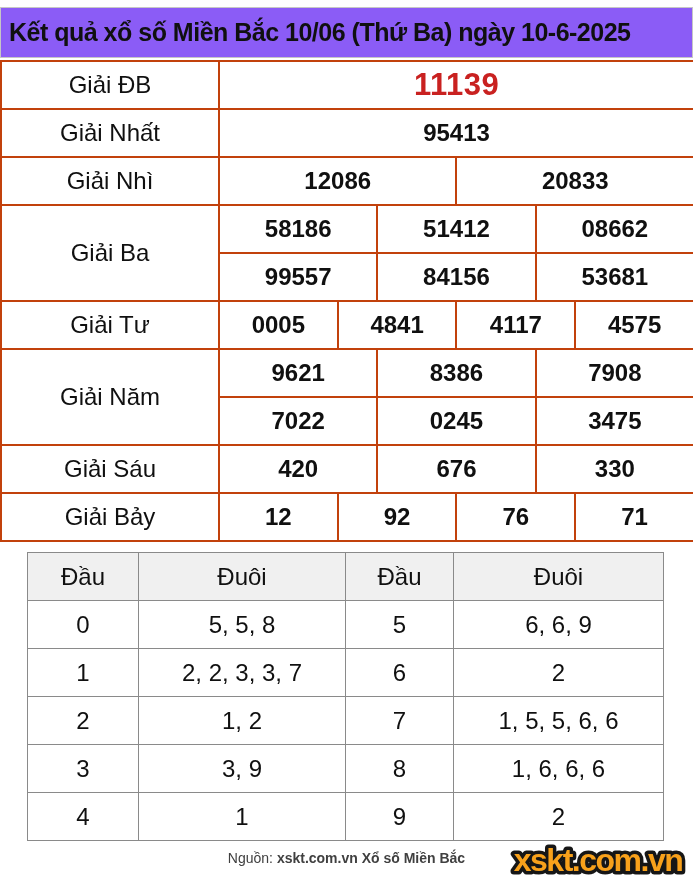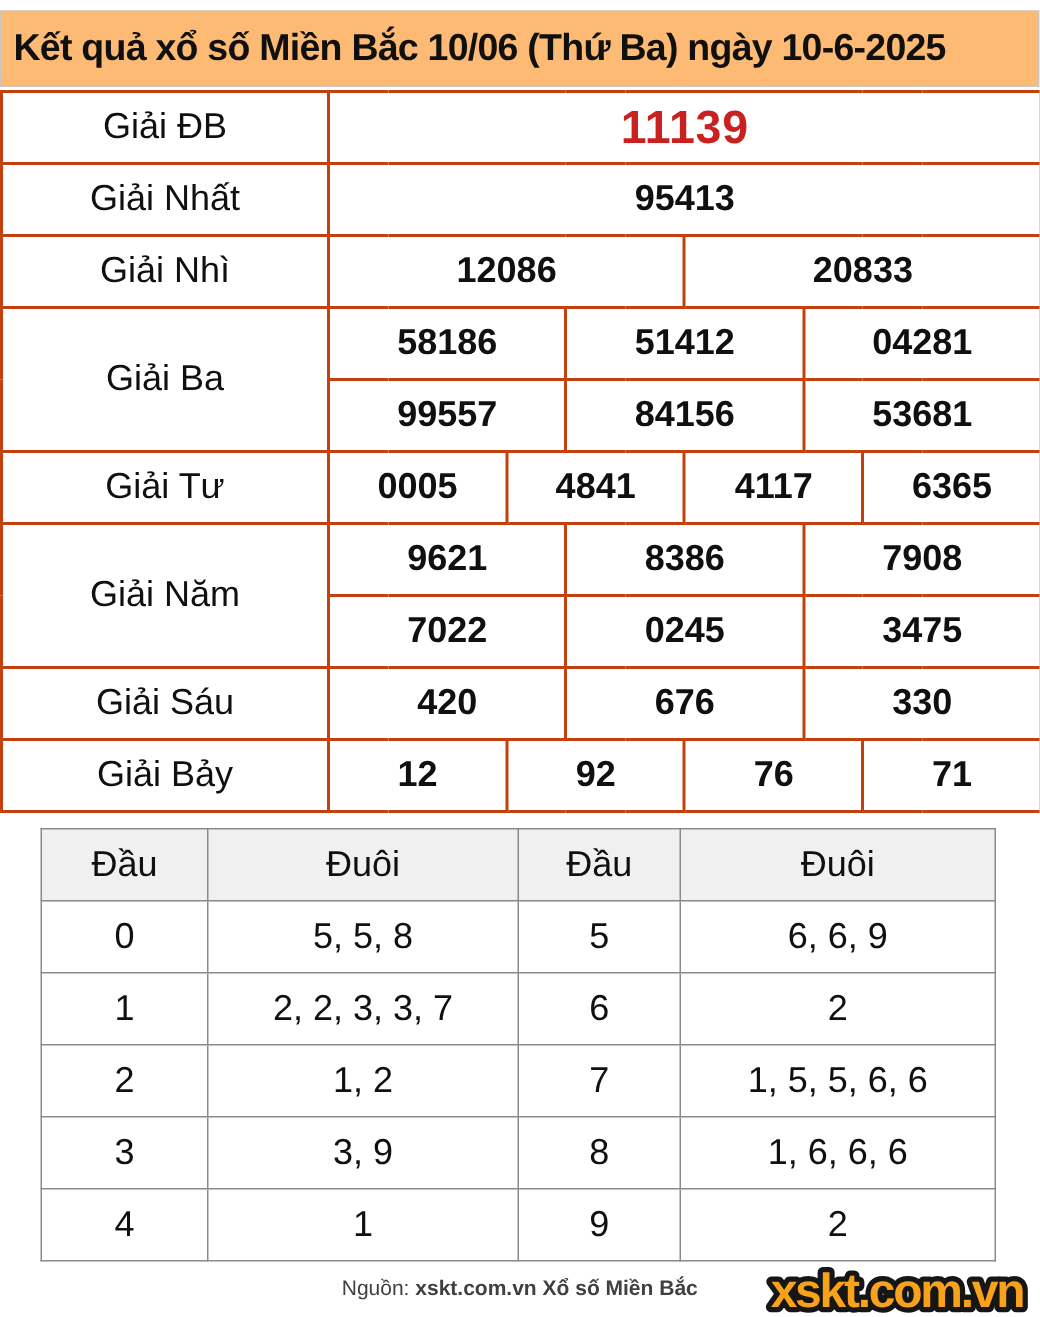--- a/index.html
+++ b/index.html
@@ -9,21 +9,21 @@
     position: relative;
     width: 693px;
     height: 878px;
     overflow: hidden;
     color: #101010;
   }
 
   
   .title-bar {
     margin: 7px 0 2px 0;
-    background: #fdba74;
+    background: #8b5cf6;
     border: 1px solid #c6c6c6;
     height: 51px;
     display: flex;
     align-items: center;
     padding: 0 8px;
   }
   .title-bar h1 {
     font-size: 25px;
     font-weight: bold;
     letter-spacing: -0.5px;
@@ -109,33 +109,33 @@
       </tr>
       <tr>
         <td class="label" rowspan="1">Giải Nhì</td>
         <td colspan="6" class="value">12086</td>
         <td colspan="6" class="value">20833</td>
       </tr>
       <tr>
         <td class="label" rowspan="2">Giải Ba</td>
         <td colspan="4" class="value">58186</td>
         <td colspan="4" class="value">51412</td>
-        <td colspan="4" class="value">04281</td>
+        <td colspan="4" class="value">08662</td>
       </tr>
       <tr>
         <td colspan="4" class="value">99557</td>
         <td colspan="4" class="value">84156</td>
         <td colspan="4" class="value">53681</td>
       </tr>
       <tr>
         <td class="label" rowspan="1">Giải Tư</td>
         <td colspan="3" class="value">0005</td>
         <td colspan="3" class="value">4841</td>
         <td colspan="3" class="value">4117</td>
-        <td colspan="3" class="value">6365</td>
+        <td colspan="3" class="value">4575</td>
       </tr>
       <tr>
         <td class="label" rowspan="2">Giải Năm</td>
         <td colspan="4" class="value">9621</td>
         <td colspan="4" class="value">8386</td>
         <td colspan="4" class="value">7908</td>
       </tr>
       <tr>
         <td colspan="4" class="value">7022</td>
         <td colspan="4" class="value">0245</td>

